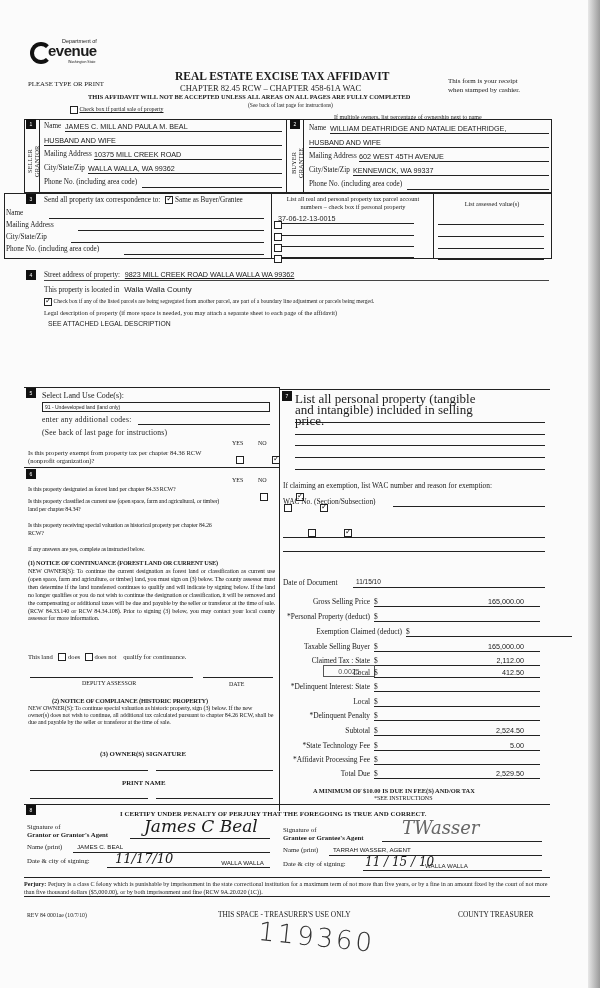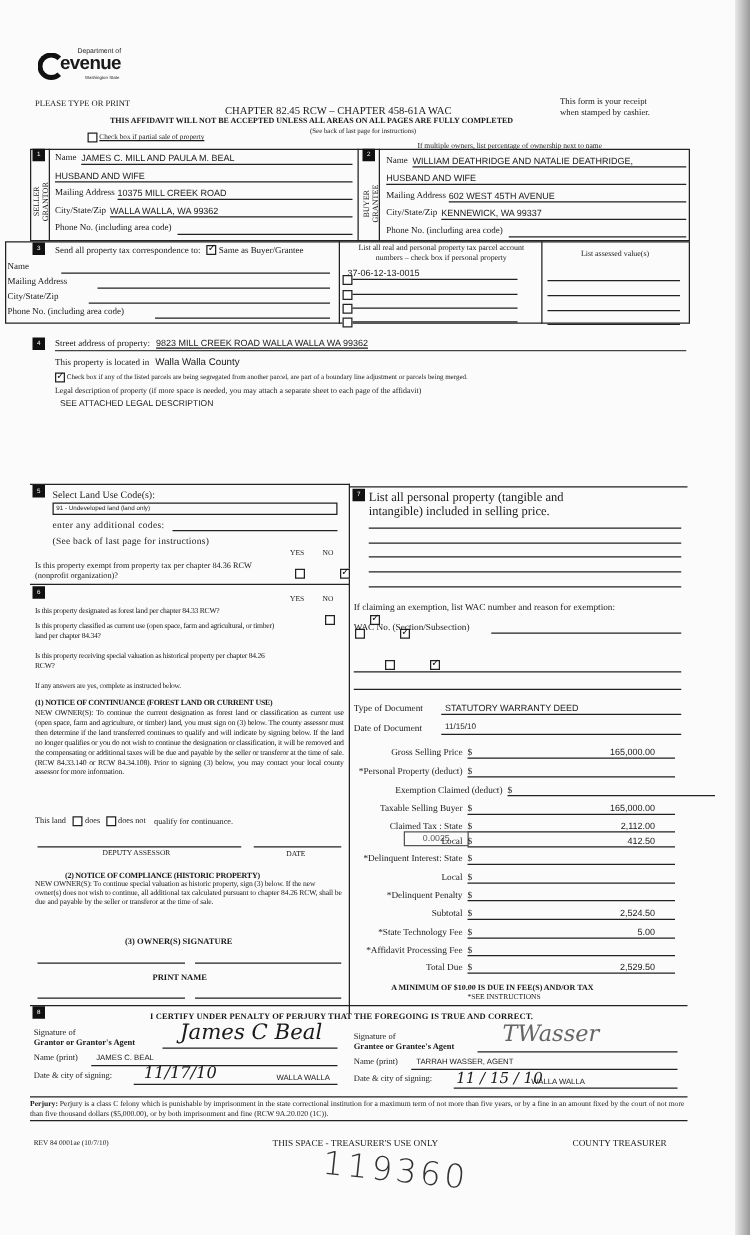--- a/index.html
+++ b/index.html
@@ -32,20 +32,21 @@
 
   
   <div class="abs" style="left:30px;top:38px;width:75px;height:30px;">
     <div class="abs" style="left:0;top:4px;width:22px;height:22px;border:4px solid #111;border-right-color:transparent;border-radius:50%;"></div>
     <div class="abs sans" style="left:32px;top:0;font-size:5.5px;">Department of</div>
     <div class="abs sans" style="left:18px;top:5px;font-size:15px;font-weight:bold;letter-spacing:-0.5px;line-height:16px;">evenue</div>
     <div class="abs sans" style="left:38px;top:22px;font-size:3.5px;">Washington State</div>
   </div>
   <div class="abs lbl" style="left:28px;top:80px;font-size:6.8px;">PLEASE TYPE OR PRINT</div>
 
+  <div class="abs" style="left:175px;top:70px;font-size:11.5px;font-weight:bold;">REAL ESTATE EXCISE TAX AFFIDAVIT</div>
   <div class="abs" style="left:180px;top:83px;font-size:8.5px;">CHAPTER 82.45 RCW – CHAPTER 458-61A WAC</div>
   <div class="abs" style="left:88px;top:93px;font-size:6.4px;font-weight:bold;">THIS AFFIDAVIT WILL NOT BE ACCEPTED UNLESS ALL AREAS ON ALL PAGES ARE FULLY COMPLETED</div>
   <div class="abs" style="left:248px;top:102px;font-size:5.5px;">(See back of last page for instructions)</div>
   <div class="abs" style="left:448px;top:77px;font-size:7px;">This form is your receipt</div>
   <div class="abs" style="left:448px;top:86px;font-size:7px;">when stamped by cashier.</div>
 
   <div class="abs" style="left:70px;top:106px;font-size:5.8px;">
     <span class="cb"></span>
     <span style="text-decoration:underline;">Check box if partial sale of property</span>
   </div>
@@ -225,39 +226,35 @@
   <div class="abs" style="left:28px;top:705px;width:246px;font-size:6.1px;line-height:7.2px;letter-spacing:-0.1px;">NEW OWNER(S): To continue special valuation as historic property, sign (3) below. If the new owner(s) does not wish to continue, all additional tax calculated pursuant to chapter 84.26 RCW, shall be due and payable by the seller or transferor at the time of sale.</div>
   <div class="abs" style="left:100px;top:750px;font-size:6.8px;font-weight:bold;">(3) OWNER(S) SIGNATURE</div>
   <div class="abs ul" style="left:30px;top:770px;width:118px;height:1px;"></div>
   <div class="abs ul" style="left:156px;top:770px;width:117px;height:1px;"></div>
   <div class="abs" style="left:122px;top:779px;font-size:6.8px;font-weight:bold;">PRINT NAME</div>
   <div class="abs ul" style="left:30px;top:798px;width:118px;height:1px;"></div>
   <div class="abs ul" style="left:156px;top:798px;width:117px;height:1px;"></div>
 
   
   <span class="num abs" style="left:282px;top:391px;">7</span>
-  <div class="abs" style="left:295px;top:393px;width:200px;font-size:10px;line-height:11px;">List all personal property (tangible and intangible) included in selling price.</div>
+  <div class="abs" style="left:295px;top:393px;width:200px;font-size:13px;line-height:11px;">List all personal property (tangible and intangible) included in selling price.</div>
   <div class="abs ul" style="left:295px;top:422px;width:250px;height:1px;"></div>
   <div class="abs ul" style="left:295px;top:434px;width:250px;height:1px;"></div>
   <div class="abs ul" style="left:295px;top:445px;width:250px;height:1px;"></div>
   <div class="abs ul" style="left:295px;top:457px;width:250px;height:1px;"></div>
   <div class="abs ul" style="left:295px;top:469px;width:250px;height:1px;"></div>
 
   <div class="abs" style="left:283px;top:481px;font-size:7.4px;">If claiming an exemption, list WAC number and reason for exemption:</div>
   <div class="abs" style="left:283px;top:497px;width:262px;height:11px;font-size:7.4px;">
     <span>WAC No. (Section/Subsection)</span>
     <span class="abs ul" style="left:110px;right:0;top:0;height:10px;"></span>
   </div>
   <div class="abs ul" style="left:283px;top:537px;width:262px;height:1px;"></div>
   <div class="abs ul" style="left:283px;top:551px;width:262px;height:1px;"></div>
 
-  <div class="abs" style="left:283px;top:562px;width:262px;height:11px;font-size:7.4px;">
-    <span>Type of Document</span>
-    <span class="abs ul fill" style="left:70px;right:0;top:0;height:10px;padding-left:3px;">STATUTORY WARRANTY DEED</span>
-  </div>
   <div class="abs" style="left:283px;top:578px;width:262px;height:11px;font-size:7.4px;">
     <span>Date of Document</span>
     <span class="abs ul fill" style="left:70px;right:0;top:0;height:10px;padding-left:3px;font-size:6.5px;">11/15/10</span>
   </div>
 
   
   <div class="fee-row" style="top:593px;">
     <span class="flabel" style="right:170px;">Gross Selling Price</span>
     <span class="fdollar">$</span>
     <span class="fline"></span>

